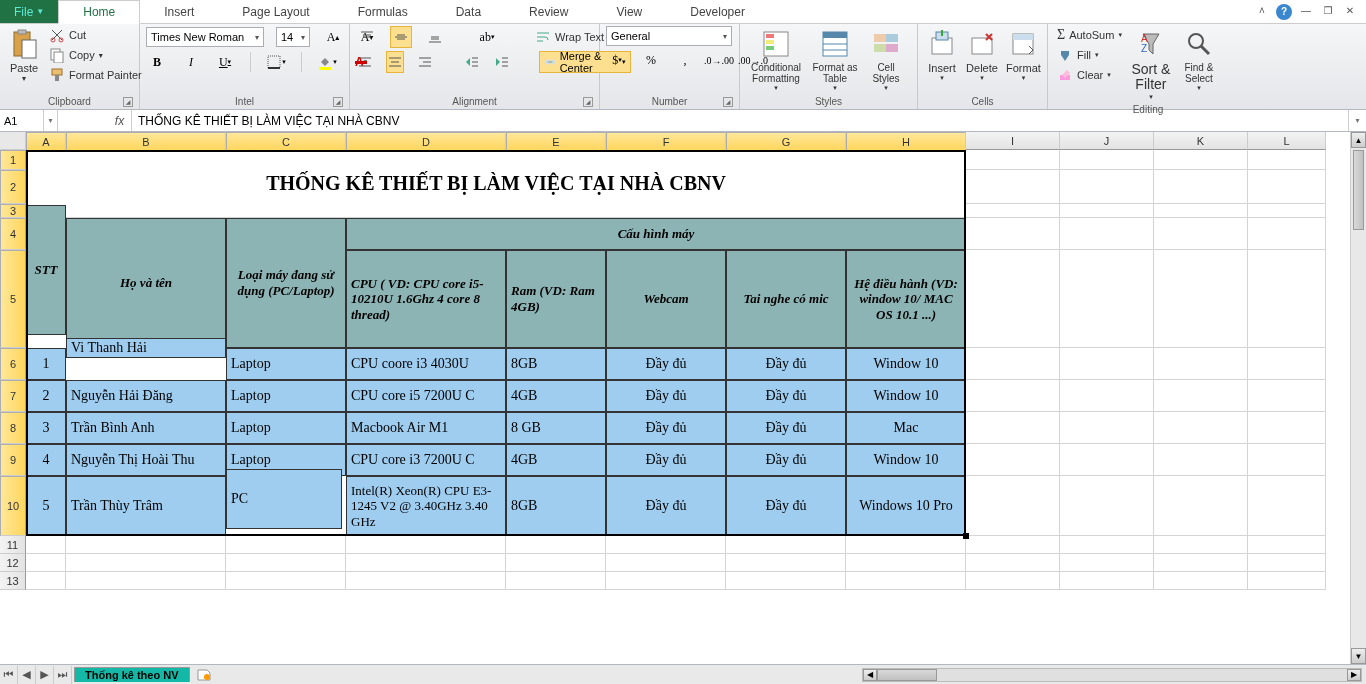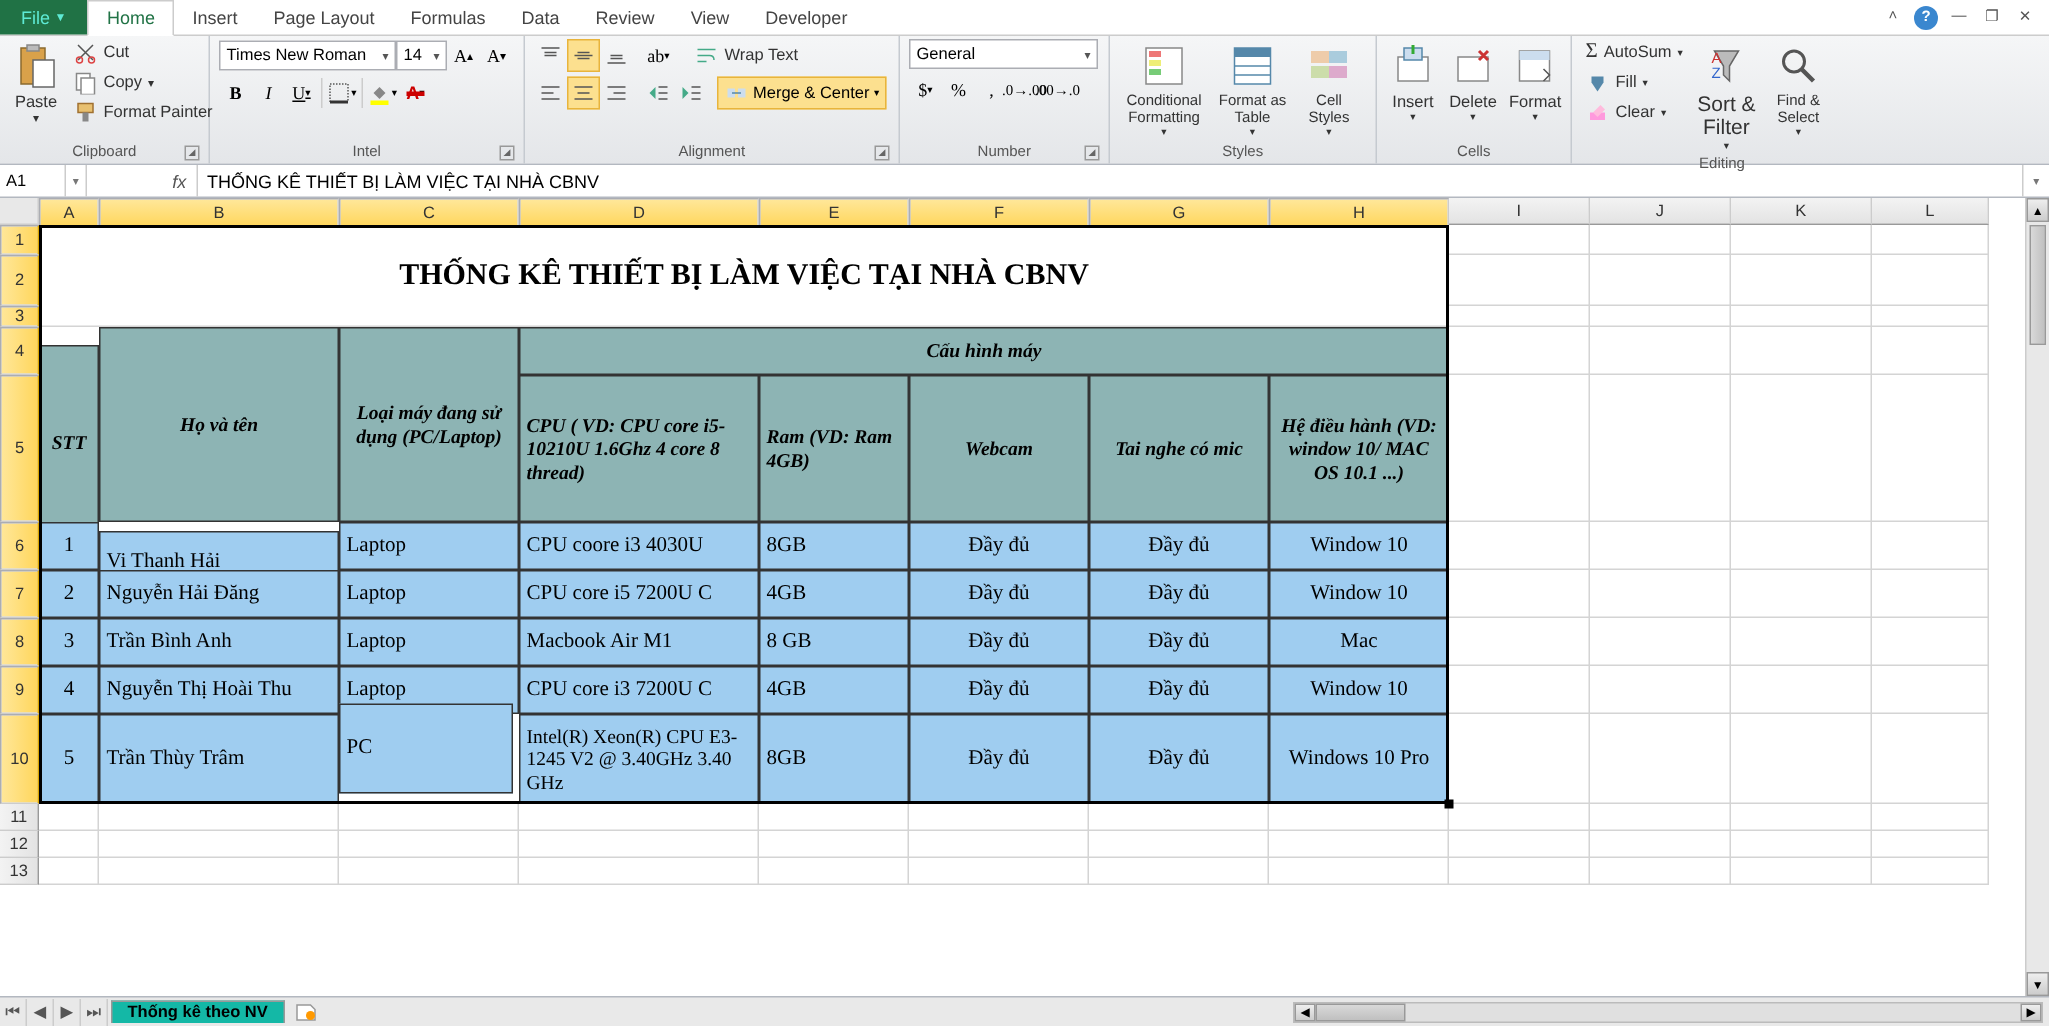--- a/index.html
+++ b/index.html
@@ -1,37 +1,37 @@
 <!DOCTYPE html>
 <html><head>
 <meta charset="utf-8">
 <style>
 * { margin: 0; padding: 0; box-sizing: border-box; font-family: 'Segoe UI', Tahoma, sans-serif; }
 body { background: #fff; overflow: hidden; width: 1366px; height: 684px; position: relative; }
 
 
 .tab-row { height: 24px; background: #fff; display: flex; align-items: stretch; border-bottom: 1px solid #ccc; }
 .file-tab { background: #207245; color: #5eead4; padding: 0 14px; display: flex; align-items: center; font-size: 12px; cursor: pointer; }
-.tab { padding: 0 12px; display: flex; align-items: center; font-size: 12px; color: #444; cursor: pointer; }
+.tab { padding: 0 24px; display: flex; align-items: center; font-size: 12px; color: #444; cursor: pointer; }
 .tab.active { background: #fff; border: 1px solid #ccc; border-bottom: 1px solid #fff; margin-bottom: -1px; color: #217346; }
 .tab-right { margin-left: auto; display: flex; align-items: center; gap: 6px; padding-right: 8px; }
 .win-btn { width: 16px; height: 14px; font-size: 10px; text-align: center; color: #555; cursor: pointer; }
 
 
 .ribbon { height: 86px; background: linear-gradient(#f5f6f7, #e4e6e9); border-bottom: 1px solid #b3b8c0; display: flex; }
 .rgroup { border-right: 1px solid #c5cad0; display: flex; flex-direction: column; justify-content: space-between; padding: 2px 6px 0 6px; }
 .rgroup-body { flex: 1; display: flex; align-items: flex-start; gap: 4px; }
 .rgroup-label { font-size: 10px; color: #555; text-align: center; padding: 1px 0 2px 0; position: relative; }
 .rgroup-label .launcher { position: absolute; right: 0; bottom: 2px; width: 10px; height: 10px; border: 1px solid #999; font-size: 6px; line-height: 8px; color: #666; cursor: pointer; }
 .bigbtn { display: flex; flex-direction: column; align-items: center; width: 46px; padding: 2px; font-size: 11px; color: #333; text-align: center; cursor: pointer; }
 .bigbtn .ic { width: 32px; height: 32px; margin-bottom: 2px; }
 .vstack { display: flex; flex-direction: column; gap: 2px; }
 .smallbtn { display: flex; align-items: center; gap: 4px; font-size: 11px; color: #333; padding: 1px 3px; cursor: pointer; white-space: nowrap; }
 .ic16 { width: 16px; height: 16px; display: inline-block; }
-.hr { display: flex; align-items: center; gap: 0; }
+.hr { display: flex; align-items: center; gap: 12px; }
 .sel { border: 1px solid #abadb3; background: #fff; font-size: 11px; height: 20px; display: flex; align-items: center; padding: 0 4px; cursor: pointer; }
 .sel .dd { margin-left: auto; font-size: 8px; color: #555; }
 .tbtn { width: 22px; height: 22px; border: 1px solid transparent; display: flex; align-items: center; justify-content: center; font-size: 12px; font-family: 'Times New Roman', serif; cursor: pointer; }
 .tbtn.active { background: #fce08f; border: 1px solid #e8b43c; }
 .merge-btn { background: #fce08f; border: 1px solid #e8b43c; height: 22px; display: flex; align-items: center; padding: 0 4px; font-size: 11px; cursor: pointer; gap: 3px; }
 
 
 .fbar { height: 22px; border-bottom: 1px solid #b3b8c0; display: flex; align-items: stretch; background: #fff; }
 .namebox { width: 44px; border-right: 1px solid #ccc; font-size: 11px; display: flex; align-items: center; padding: 0 4px; }
 .namebox-dd { width: 14px; border-right: 1px solid #ccc; display: flex; align-items: center; justify-content: center; font-size: 8px; color: #777; cursor: pointer; }
@@ -516,31 +516,31 @@
       <div class="cell" style="position: absolute; left: 700px; top: 404px; width: 120px; height: 18px;"></div>
       <div class="cell" style="position: absolute; left: 820px; top: 404px; width: 120px; height: 18px;"></div>
       <div class="cell" style="position: absolute; left: 0px; top: 422px; width: 40px; height: 18px;"></div>
       <div class="cell" style="position: absolute; left: 40px; top: 422px; width: 160px; height: 18px;"></div>
       <div class="cell" style="position: absolute; left: 200px; top: 422px; width: 120px; height: 18px;"></div>
       <div class="cell" style="position: absolute; left: 320px; top: 422px; width: 160px; height: 18px;"></div>
       <div class="cell" style="position: absolute; left: 480px; top: 422px; width: 100px; height: 18px;"></div>
       <div class="cell" style="position: absolute; left: 580px; top: 422px; width: 120px; height: 18px;"></div>
       <div class="cell" style="position: absolute; left: 700px; top: 422px; width: 120px; height: 18px;"></div>
       <div class="cell" style="position: absolute; left: 820px; top: 422px; width: 120px; height: 18px;"></div>
-      <div class="cell th1" style="position: absolute; left: 0px; top: 80px; width: 40px; height: 130px;">STT</div>
+      <div class="cell th1" style="position: absolute; left: 0px; top: 55px; width: 40px; height: 130px;">STT</div>
       <div class="cell th1" style="position: absolute; left: 40px; top: 68px; width: 160px; height: 130px;">Họ và tên</div>
       <div class="cell th1" style="position: absolute; left: 200px; top: 68px; width: 120px; height: 130px;">Loại máy đang sử dụng (PC/Laptop)</div>
       <div class="cell th1" style="position: absolute; left: 320px; top: 68px; width: 620px; height: 32px;">Cấu hình máy</div>
       <div class="cell th2" style="position: absolute; left: 320px; top: 100px; width: 160px; height: 98px;">CPU ( VD: CPU core i5-10210U 1.6Ghz 4 core 8 thread)</div>
       <div class="cell th2" style="position: absolute; left: 480px; top: 100px; width: 100px; height: 98px;">Ram (VD: Ram 4GB)</div>
       <div class="cell th2" style="position: absolute; left: 580px; top: 100px; width: 120px; height: 98px; justify-content: center; text-align: center;">Webcam</div>
       <div class="cell th2" style="position: absolute; left: 700px; top: 100px; width: 120px; height: 98px; justify-content: center; text-align: center;">Tai nghe có mic</div>
       <div class="cell th2" style="position: absolute; left: 820px; top: 100px; width: 120px; height: 98px; justify-content: center; text-align: center;">Hệ điều hành (VD: window 10/ MAC OS 10.1 ...)</div>
       <div class="cell td c" style="position: absolute; left: 0px; top: 198px; width: 40px; height: 32px;">1</div>
-      <div class="cell td " style="position: absolute; left: 40px; top: 204px; width: 160px; height: 41px;">Vi Thanh Hải</div>
+      <div class="cell td " style="position: absolute; left: 40px; top: 188px; width: 160px; height: 20px;">Vi Thanh Hải</div>
       <div class="cell td " style="position: absolute; left: 200px; top: 198px; width: 120px; height: 32px;">Laptop</div>
       <div class="cell td " style="position: absolute; left: 320px; top: 198px; width: 160px; height: 32px;">CPU coore i3 4030U</div>
       <div class="cell td " style="position: absolute; left: 480px; top: 198px; width: 100px; height: 32px;">8GB</div>
       <div class="cell td c" style="position: absolute; left: 580px; top: 198px; width: 120px; height: 32px;">Đầy đủ</div>
       <div class="cell td c" style="position: absolute; left: 700px; top: 198px; width: 120px; height: 32px;">Đầy đủ</div>
       <div class="cell td c" style="position: absolute; left: 820px; top: 198px; width: 120px; height: 32px;">Window 10</div>
       <div class="cell td c" style="position: absolute; left: 0px; top: 230px; width: 40px; height: 32px;">2</div>
       <div class="cell td " style="position: absolute; left: 40px; top: 230px; width: 160px; height: 32px;">Nguyễn Hải Đăng</div>
       <div class="cell td " style="position: absolute; left: 200px; top: 230px; width: 120px; height: 32px;">Laptop</div>
       <div class="cell td " style="position: absolute; left: 320px; top: 230px; width: 160px; height: 32px;">CPU core i5 7200U C</div>

